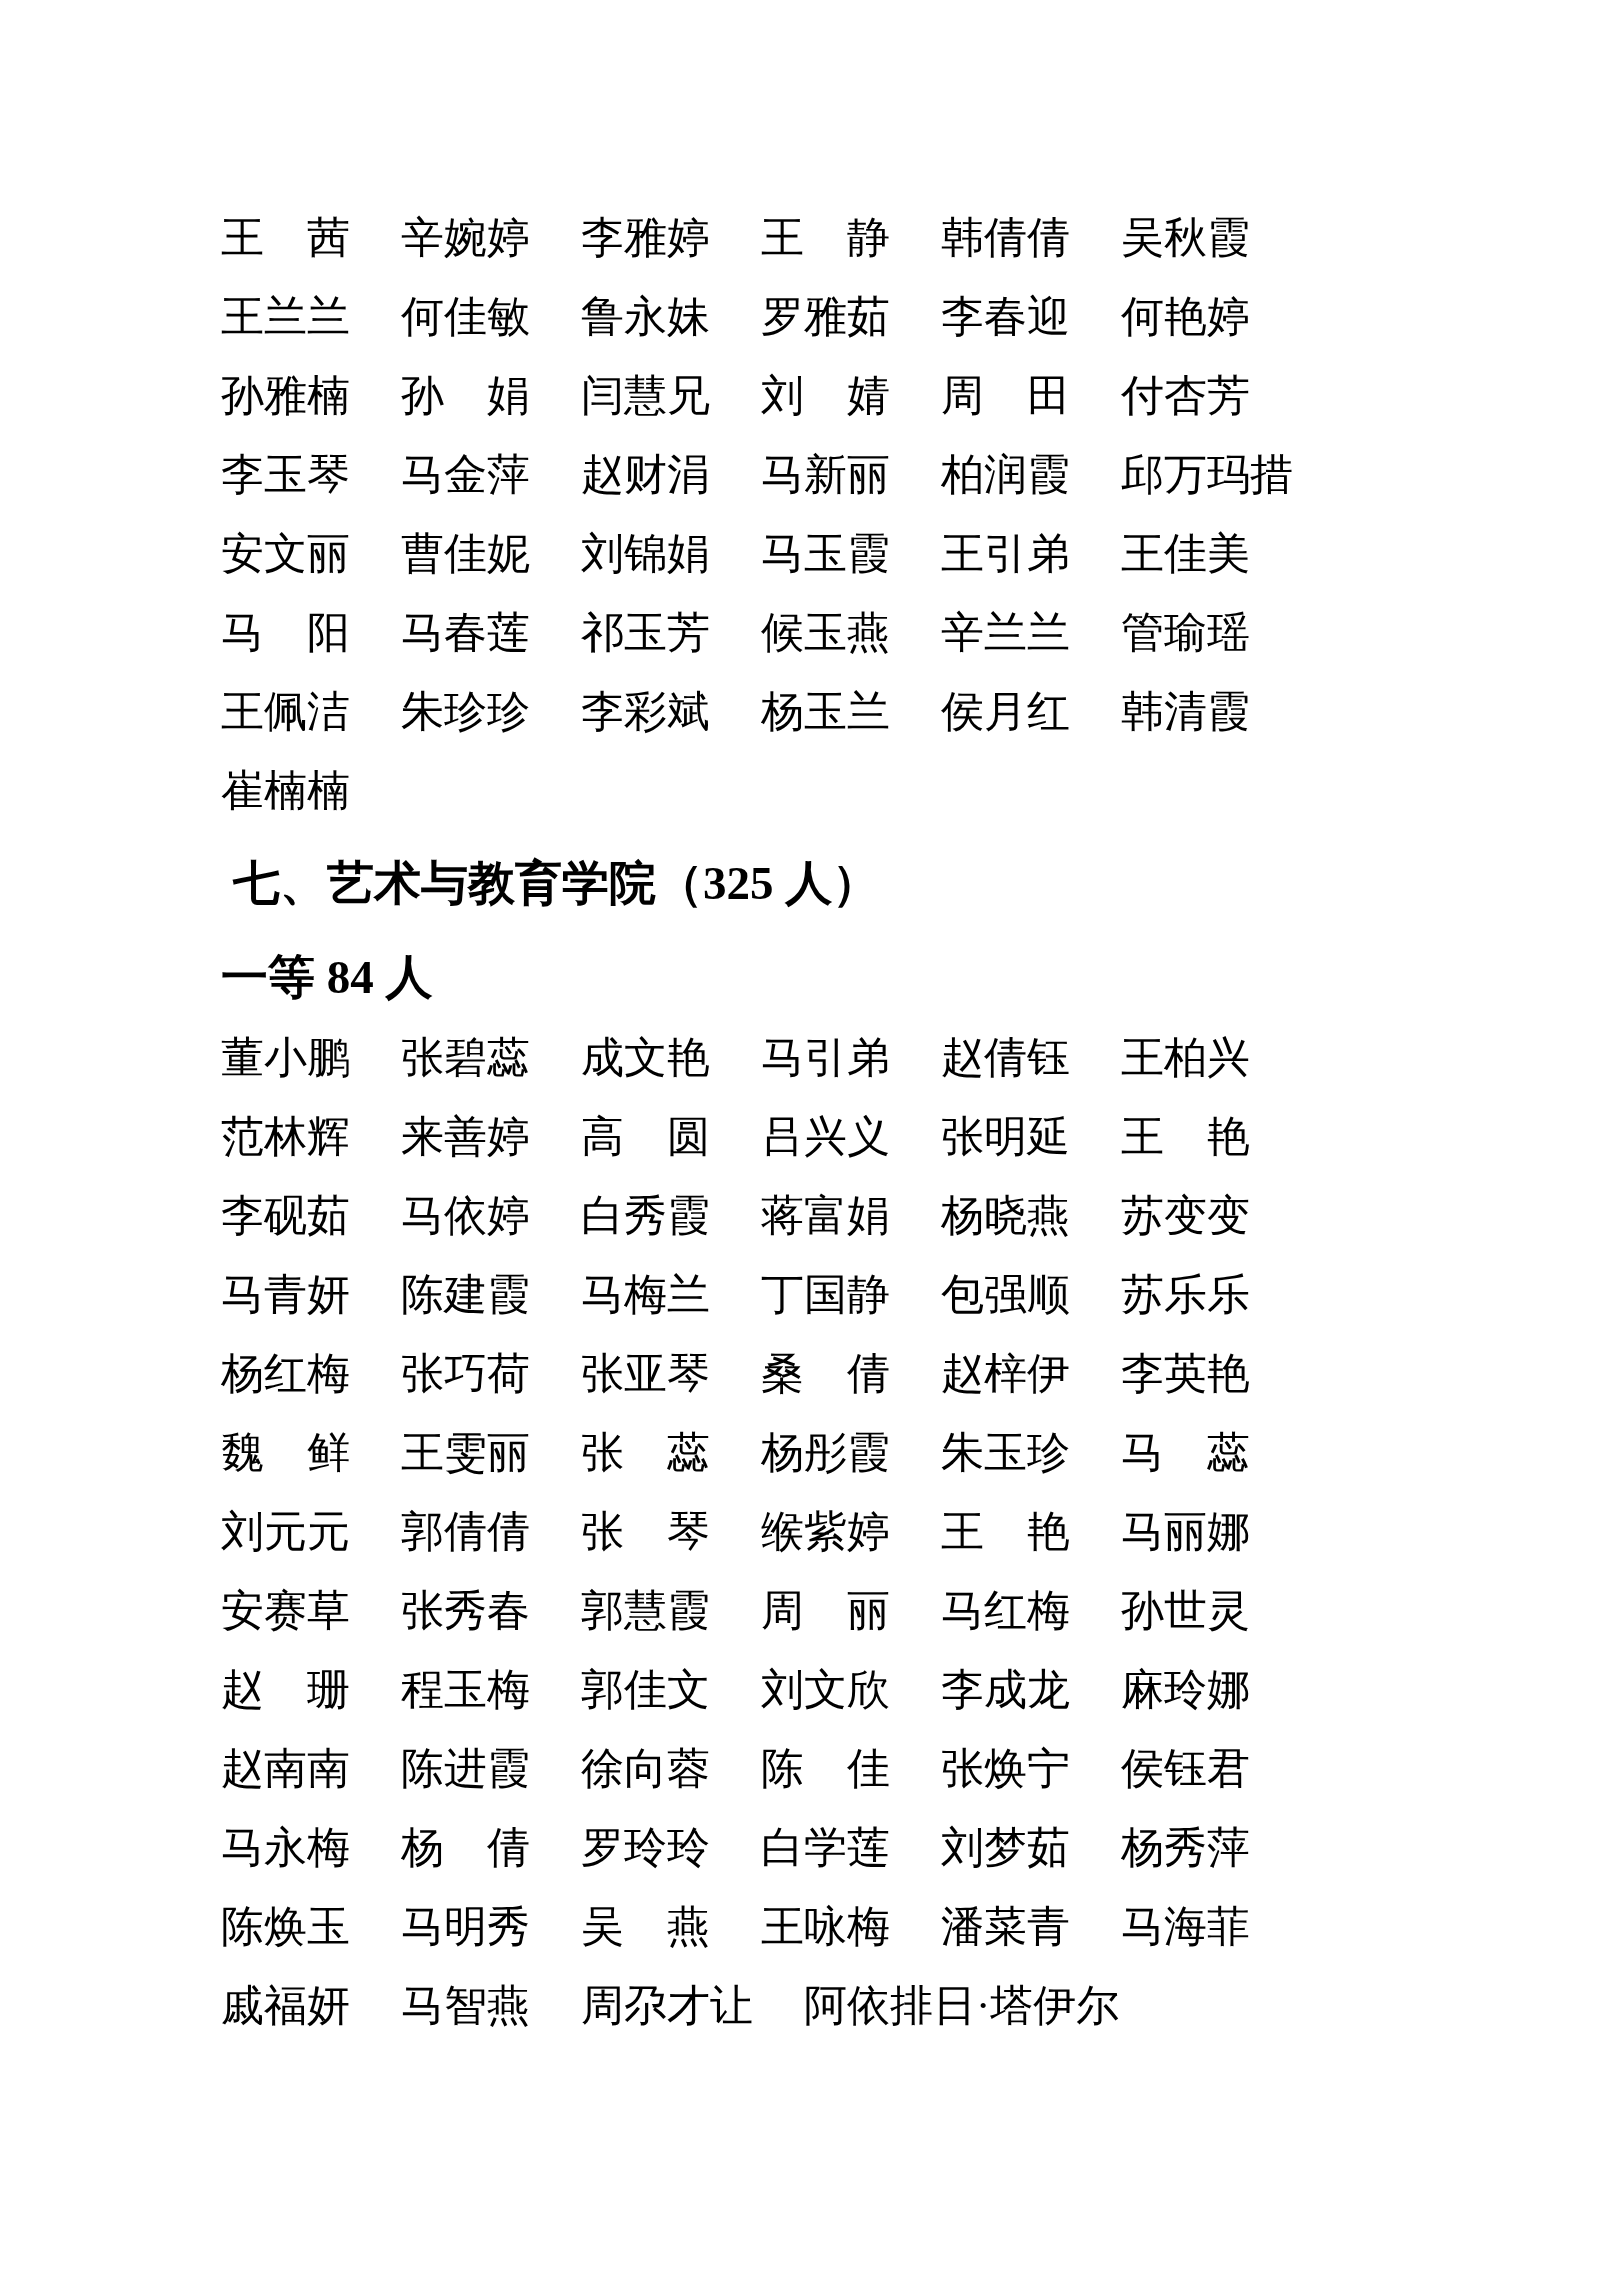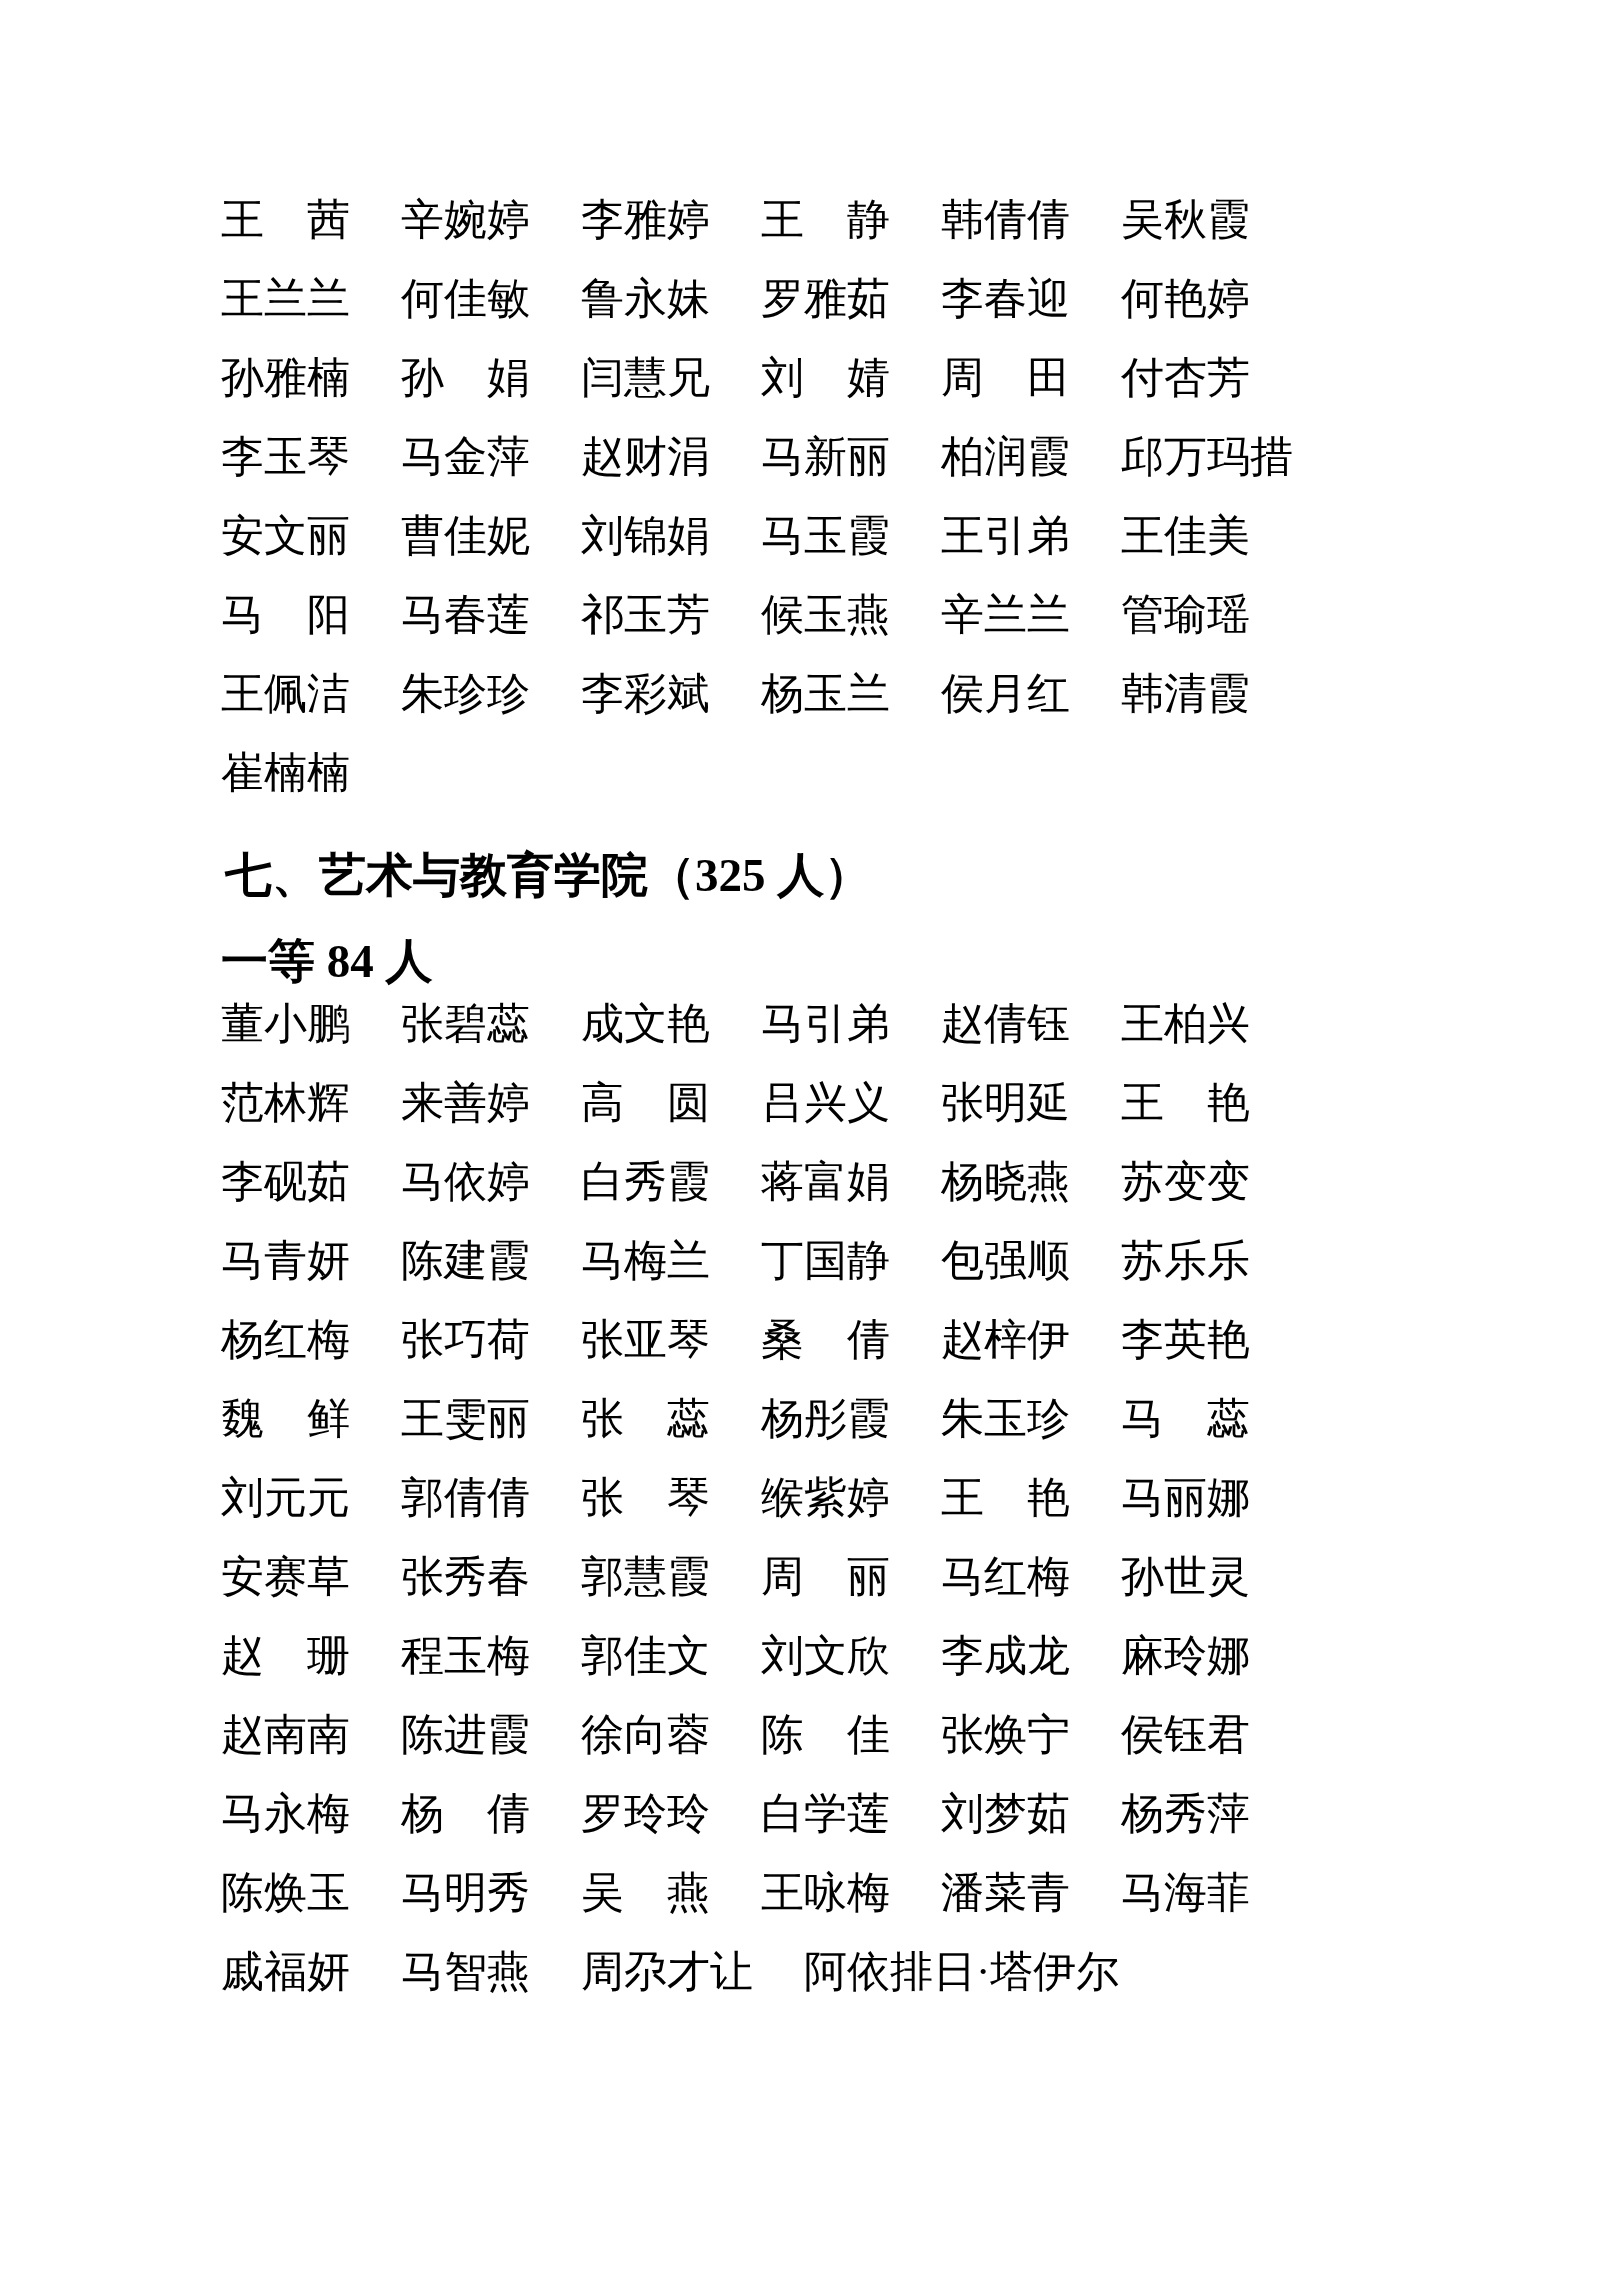--- a/index.html
+++ b/index.html
@@ -19,31 +19,31 @@
   .content {
     position: absolute;
     left: 221px;
     top: 198px;
     width: 1183px;
   }
   .name-row {
     display: flex;
     column-gap: 51px;
     height: 79px;
-    align-items: flex-start;
+    align-items: center;
   }
   .name {
     font-size: 43px;
     line-height: 1;
     white-space: pre;
     min-width: 3em;
     color: #000000;
   }
   .heading {
-    margin: 4px;
+    margin: 12px;
     font-size: 47px;
     font-weight: 700;
     height: 82px;
     line-height: 82px;
     white-space: pre;
   }
   .subheading {
     margin: 0;
     font-size: 47px;
     font-weight: 700;

